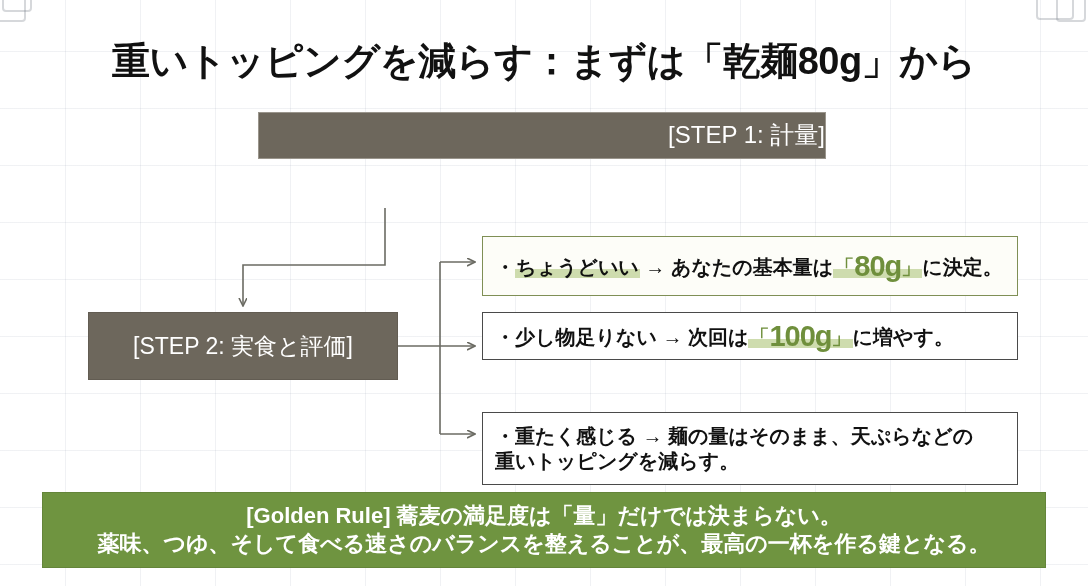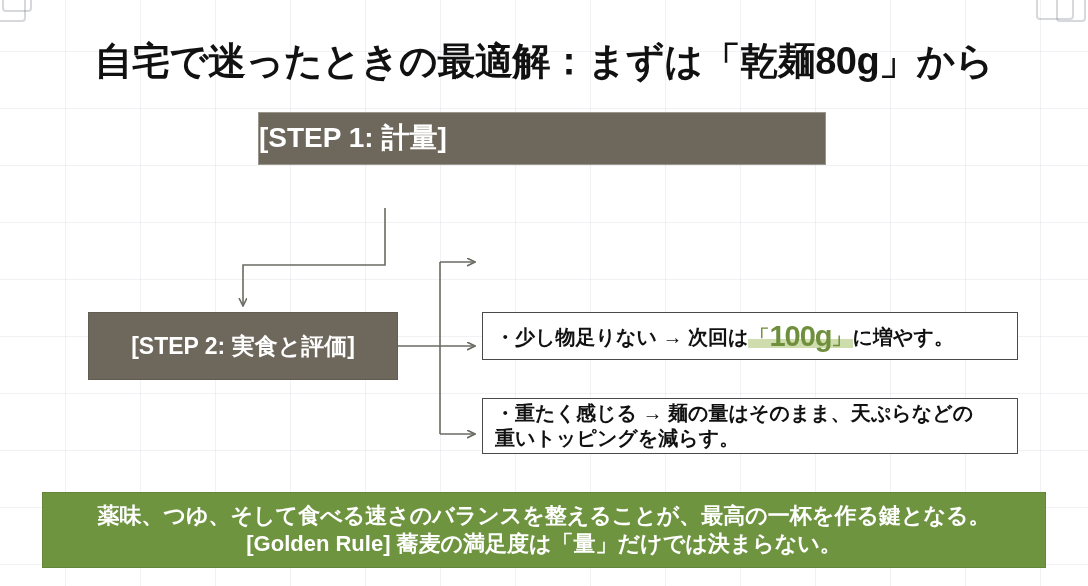--- a/index.html
+++ b/index.html
@@ -54,23 +54,23 @@
     left: 258px;
     top: 112px;
     width: 568px;
     border: 1px solid #9a958c;
     box-sizing: border-box;
     background: #ffffff;
   }
   #step1-header {
     background: #6d675c;
     color: #ffffff;
-    text-align: left;
-    font-size: 28px;
-    font-weight: 700;
+    text-align: right;
+    font-size: 24px;
+    font-weight: 400;
     padding: 6px 0 7px 0;
     letter-spacing: 0px;
   }
   #step1-body {
     text-align: center;
     font-size: 21px;
     font-weight: 700;
     color: #111111;
     padding: 15px 6px 16px 6px;
     white-space: nowrap;
@@ -91,21 +91,21 @@
     width: 310px;
     height: 68px;
     background: #6d675c;
     border: 1px solid #625c52;
     box-sizing: border-box;
     display: flex;
     align-items: center;
     justify-content: center;
     color: #ffffff;
     font-size: 23px;
-    font-weight: 700;
+    font-weight: 400;
     white-space: nowrap;
   }
 
   
   .outcome {
     position: absolute;
     left: 482px;
     width: 536px;
     box-sizing: border-box;
     background: #ffffff;
@@ -122,22 +122,22 @@
     height: 60px;
     border: 1px solid #7f8f55;
     background: #fdfdf8;
   }
   #outcome-1 {
     top: 312px;
     height: 48px;
     border: 1px solid #4a4a4a;
   }
   #outcome-2 {
-    top: 398px;
-    height: 56px;
+    top: 412px;
+    height: 73px;
     border: 1px solid #4a4a4a;
     white-space: normal;
     line-height: 1.24;
   }
   #outcome-2 .line2 { display:block; text-align: left; padding-right: 24px; }
 
   .hl {
     background: linear-gradient(to bottom,
       transparent 0, transparent 58%,
       #cedcae 58%, #cedcae 100%);
@@ -183,21 +183,21 @@
 </head>
 <body>
 
 <div id="canvas">
 
   <div class="corner-mark tl"></div>
   <div class="corner-mark tl2"></div>
   <div class="corner-mark tr"></div>
   <div class="corner-mark tr2"></div>
 
-  <div id="title">自宅で迷ったときの最適解：まずは「乾麺80g」から</div>
+  <div id="title">重いトッピングを減らす：まずは「乾麺80g」から</div>
 
   <svg id="connectors" viewBox="0 0 1088 586" xmlns="http://www.w3.org/2000/svg">
     <defs>
       <marker id="arrowhead" markerWidth="9" markerHeight="9" refX="7" refY="4" orient="auto" markerUnits="userSpaceOnUse">
         <path d="M0,0 L8,4 L0,8" fill="none" stroke="#6b6b63" stroke-width="1.6"></path>
       </marker>
     </defs>
 
     <path d="M 385,208 L 385,265 L 243,265 L 243,305" fill="none" stroke="#6b6b63" stroke-width="1.6" marker-end="url(#arrowhead)"></path>
 
@@ -209,27 +209,30 @@
   </svg>
 
   <div id="step1-card">
     <div id="step1-header">[STEP 1: 計量]</div>
   </div>
 
   <div id="step2-box">
     <span>[STEP 2: 実食と評価]</span>
   </div>
 
+  <div class="outcome" id="outcome-0">
+    <div><span>・</span><span class="hl">ちょうどいい</span><span> → </span><span>あなたの基本量は</span><span class="hl"><span class="qbrk">「</span><span class="amount-green">80g</span><span class="qbrk">」</span></span><span>に決定。</span></div>
+  </div>
 
   <div class="outcome" id="outcome-1">
     <div><span>・</span><span>少し物足りない</span><span> → </span><span>次回は</span><span class="hl"><span class="qbrk">「</span><span class="amount-green">100g</span><span class="qbrk">」</span></span><span>に増やす。</span></div>
   </div>
 
   <div class="outcome" id="outcome-2">
     <div><span>・</span><span>重たく感じる</span><span> → </span><span>麺の量はそのまま、天ぷらなどの</span><span class="line2">重いトッピングを減らす。</span></div>
   </div>
 
   <div id="footer-banner">
+    <div id="footer-line-1">[Golden Rule] 蕎麦の満足度は「量」だけでは決まらない。</div>
     <div id="footer-line-2">薬味、つゆ、そして食べる速さのバランスを整えることが、最高の一杯を作る鍵となる。</div>
-    <div id="footer-line-1">[Golden Rule] 蕎麦の満足度は「量」だけでは決まらない。</div>
   </div>
 
 </div>
 
 </body></html>

